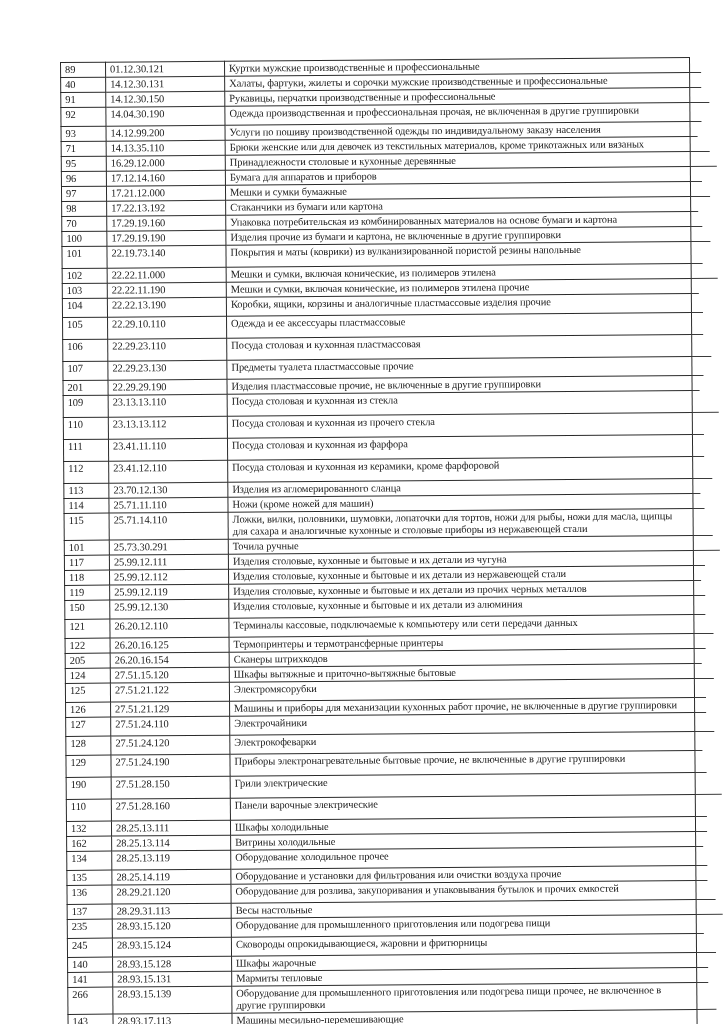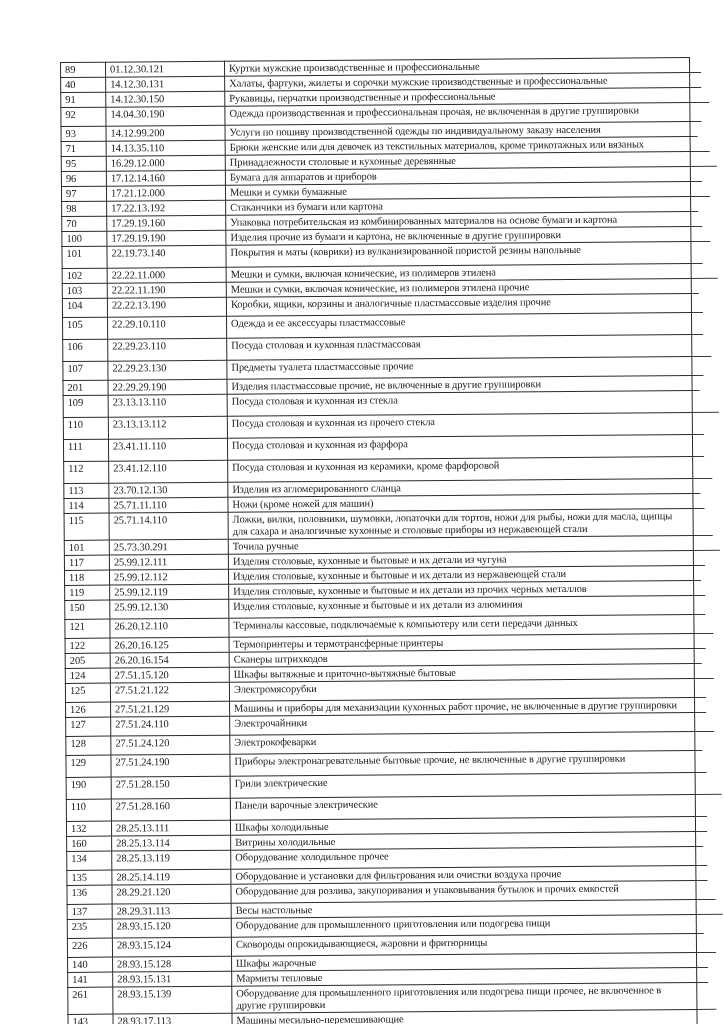--- a/index.html
+++ b/index.html
@@ -283,21 +283,21 @@
             <td class="num">110</td>
             <td class="code">27.51.28.160</td>
             <td class="desc">Панели варочные электрические</td>
           </tr>
           <tr>
             <td class="num">132</td>
             <td class="code">28.25.13.111</td>
             <td class="desc">Шкафы холодильные</td>
           </tr>
           <tr>
-            <td class="num">160</td>
+            <td class="num">162</td>
             <td class="code">28.25.13.114</td>
             <td class="desc">Витрины холодильные</td>
           </tr>
           <tr class="mid">
             <td class="num">134</td>
             <td class="code">28.25.13.119</td>
             <td class="desc">Оборудование холодильное прочее</td>
           </tr>
           <tr>
             <td class="num">135</td>
@@ -313,36 +313,36 @@
             <td class="num">137</td>
             <td class="code">28.29.31.113</td>
             <td class="desc">Весы настольные</td>
           </tr>
           <tr class="mid">
             <td class="num">235</td>
             <td class="code">28.93.15.120</td>
             <td class="desc">Оборудование для промышленного приготовления или подогрева пищи</td>
           </tr>
           <tr class="mid">
-            <td class="num">226</td>
+            <td class="num">245</td>
             <td class="code">28.93.15.124</td>
             <td class="desc">Сковороды опрокидывающиеся, жаровни и фритюрницы</td>
           </tr>
           <tr>
             <td class="num">140</td>
             <td class="code">28.93.15.128</td>
             <td class="desc">Шкафы жарочные</td>
           </tr>
           <tr>
             <td class="num">141</td>
             <td class="code">28.93.15.131</td>
             <td class="desc">Мармиты тепловые</td>
           </tr>
           <tr>
-            <td class="num">261</td>
+            <td class="num">266</td>
             <td class="code">28.93.15.139</td>
             <td class="desc">Оборудование для промышленного приготовления или подогрева пищи прочее, не включенное в другие группировки</td>
           </tr>
           <tr>
             <td class="num">143</td>
             <td class="code">28.93.17.113</td>
             <td class="desc">Машины месильно-перемешивающие</td>
           </tr>
         </tbody>
     </table>

